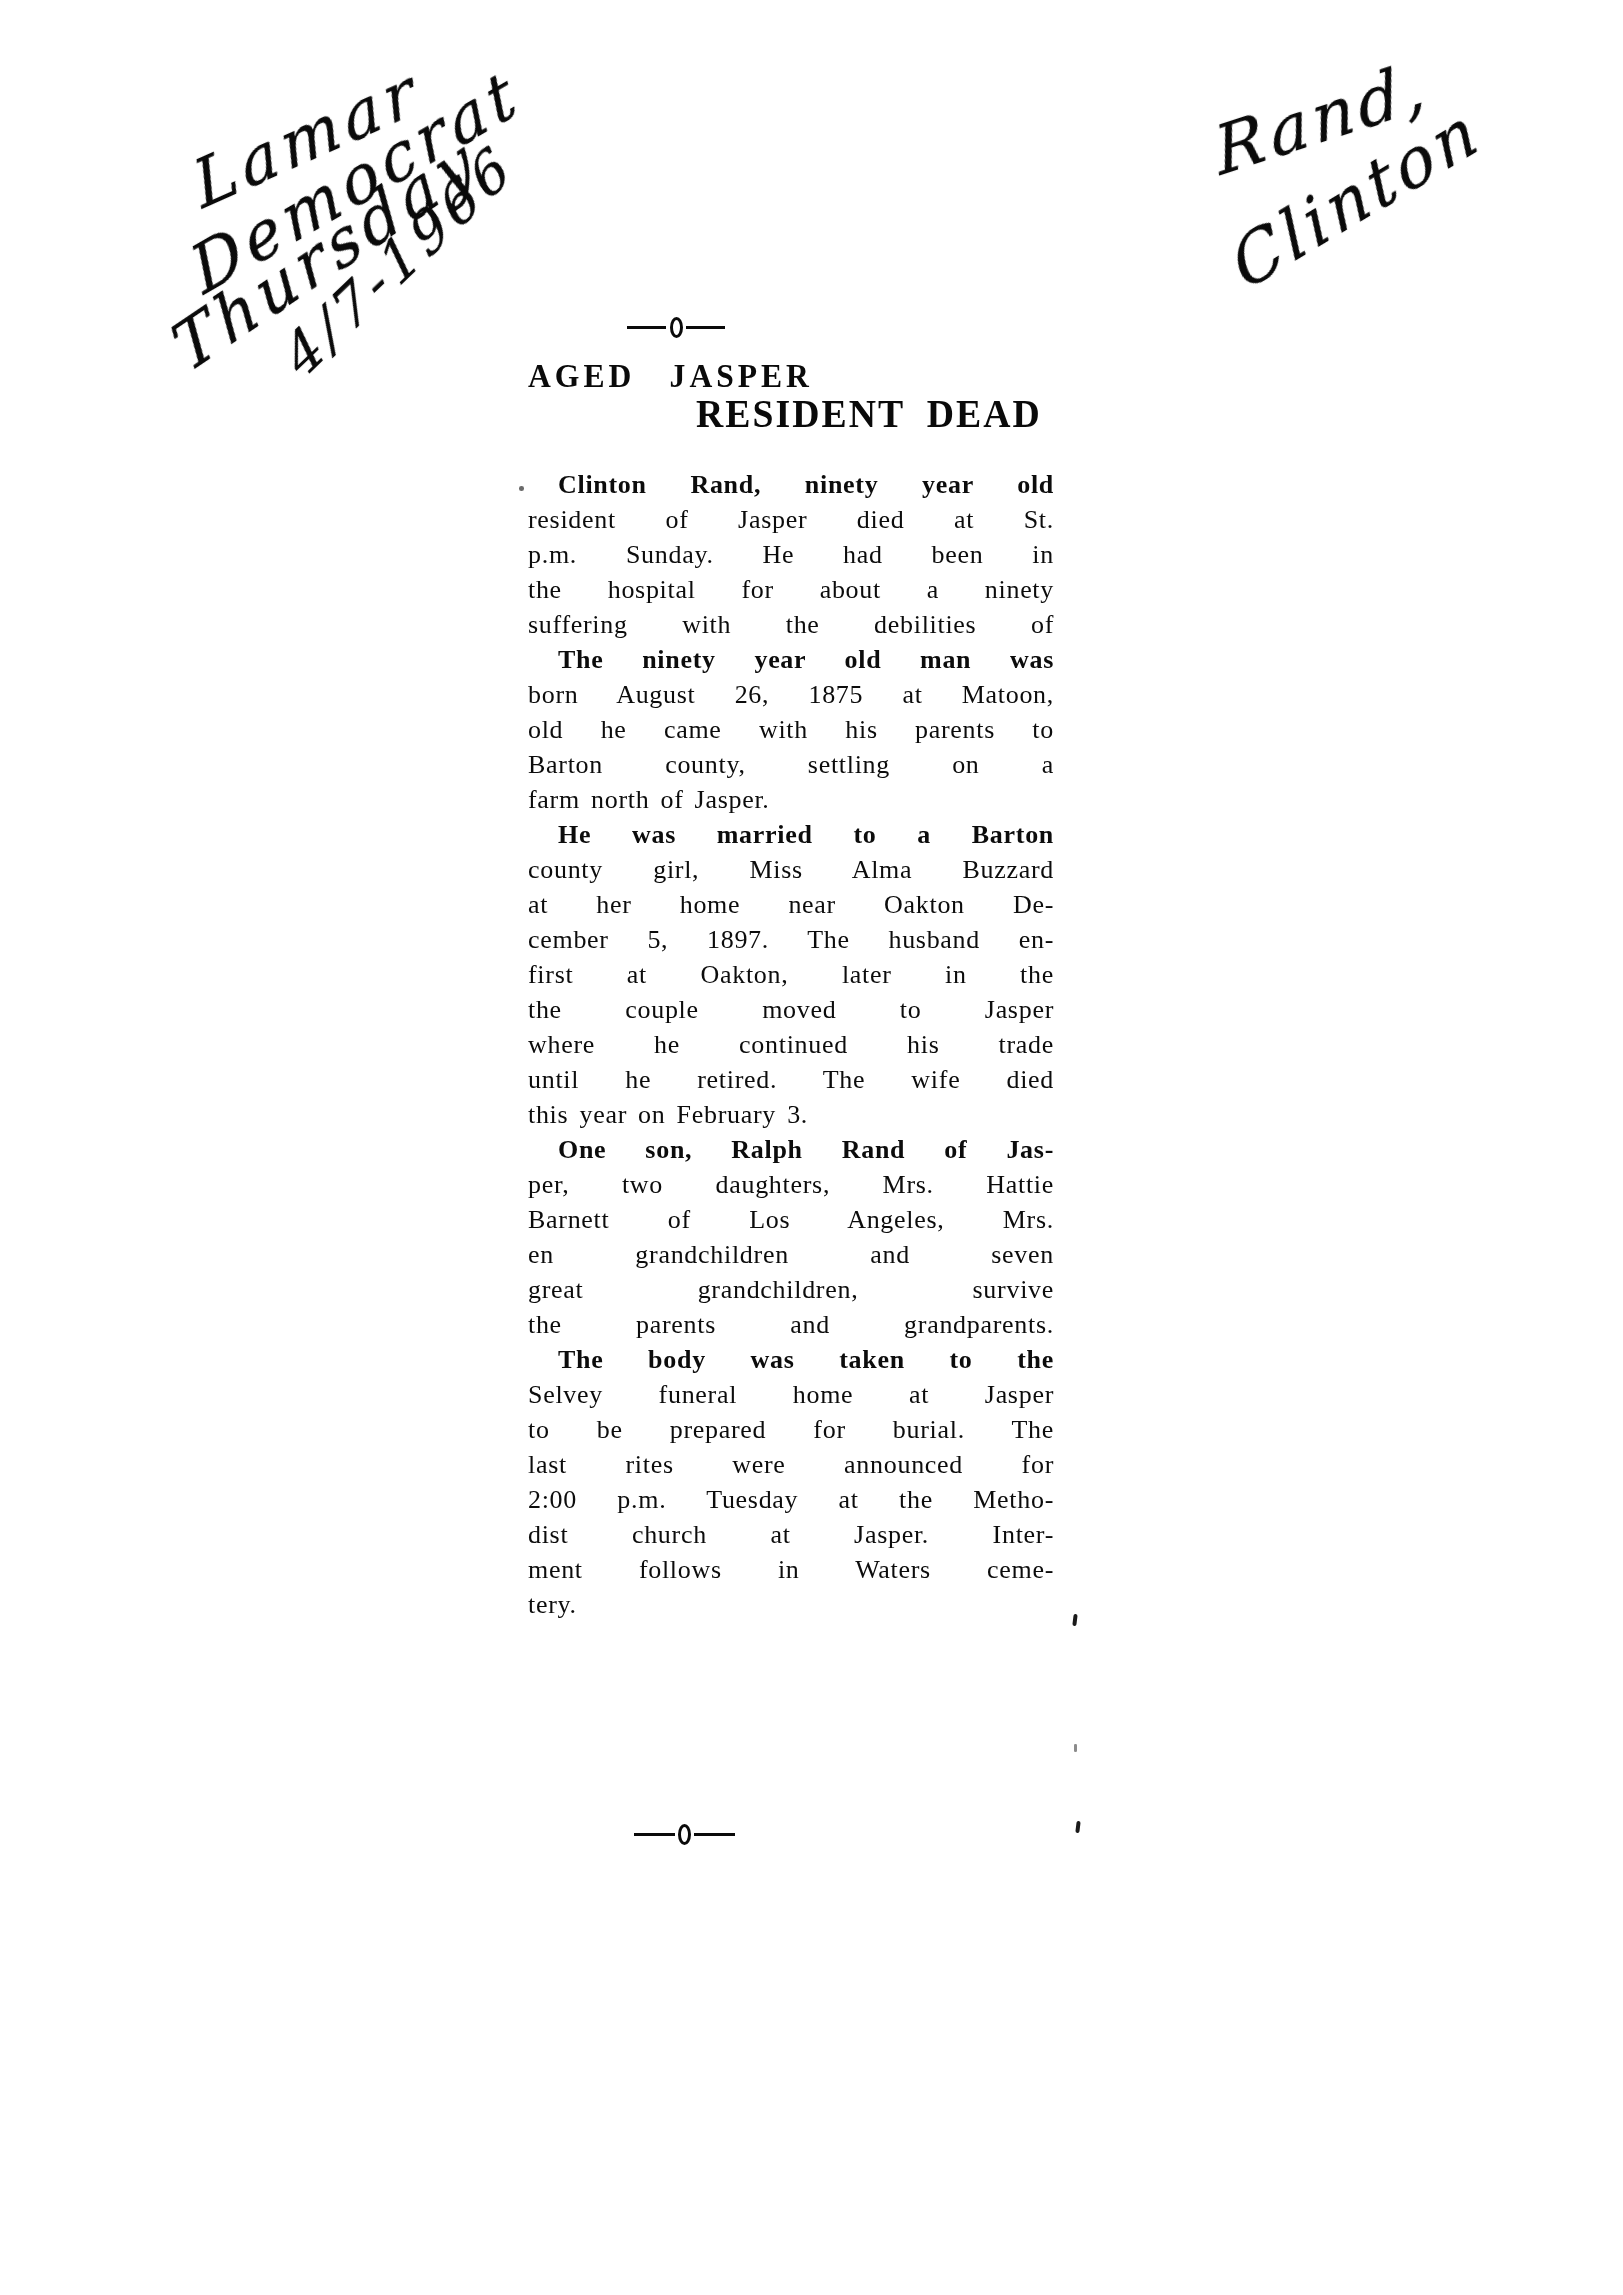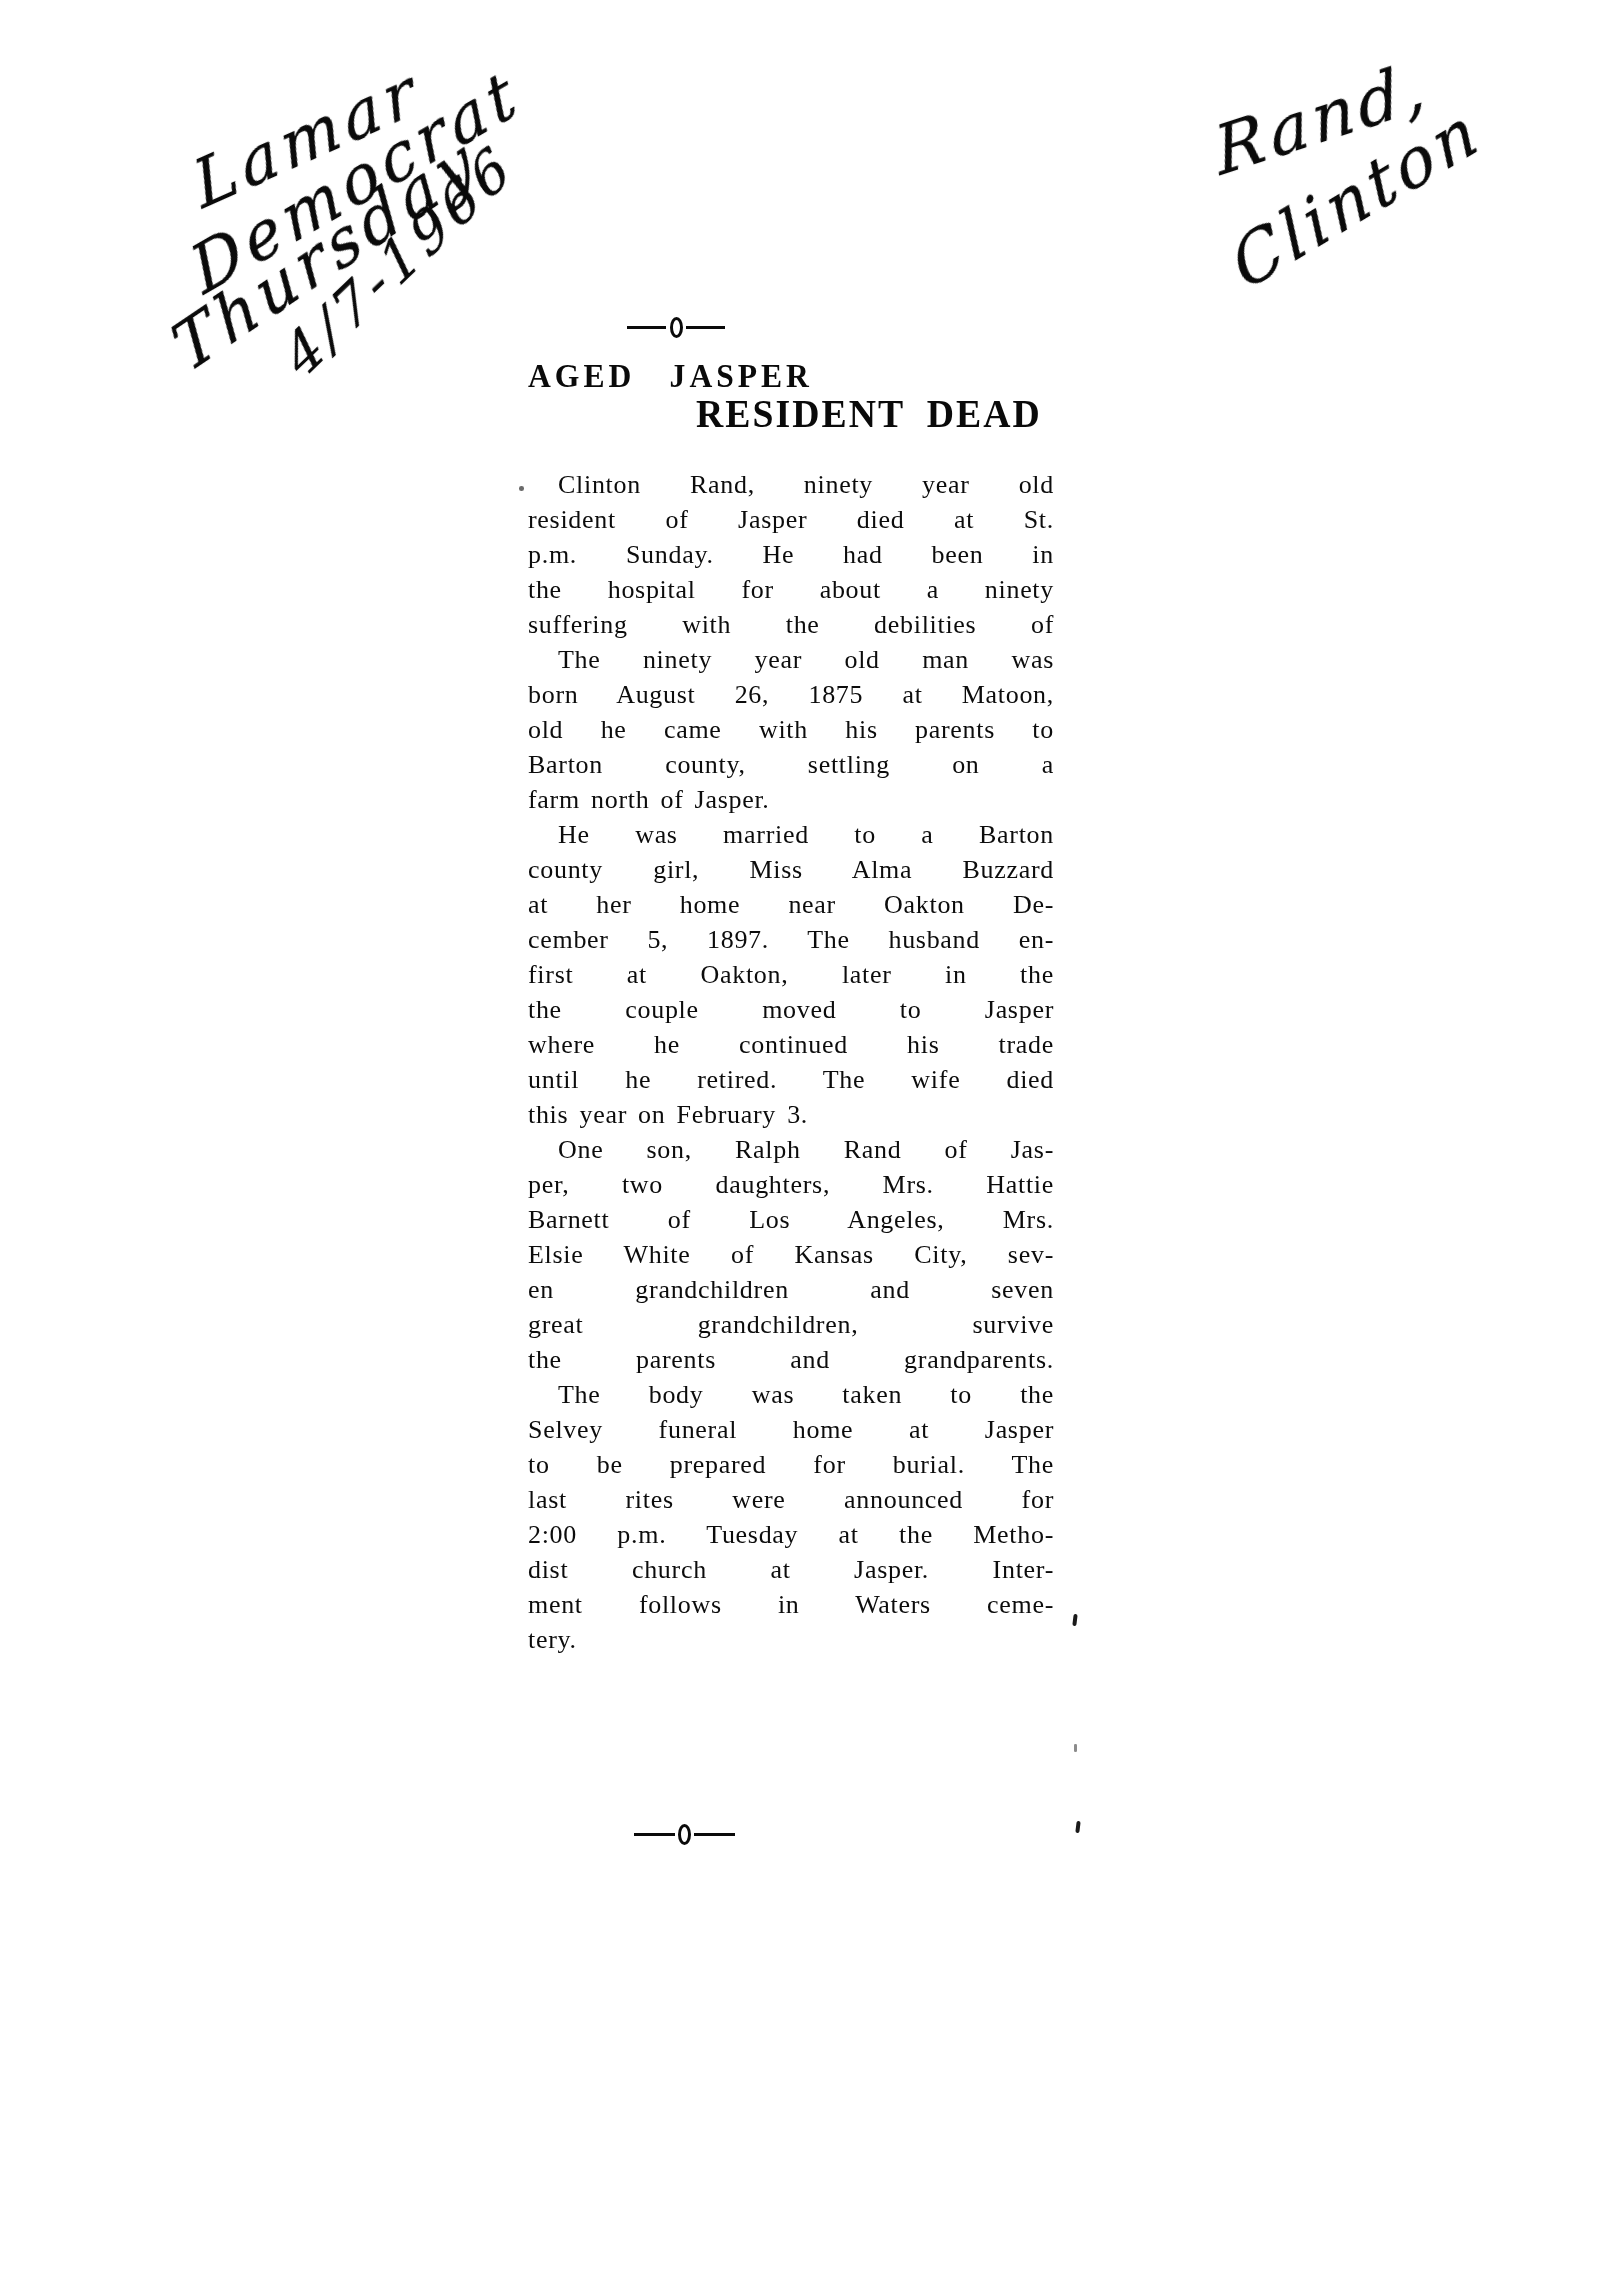--- a/index.html
+++ b/index.html
@@ -88,21 +88,21 @@
     letter-spacing: 0.7px;
     word-spacing: 3.9px;
     white-space: nowrap;
     color: #0c0c0c;
   }
   .bl.j {
     white-space: normal;
     text-align: justify;
     text-align-last: justify;
   }
-  .bl.ind { padding-left: 30px; box-sizing: border-box; }
+  .bl.ind { padding-left: 30px; box-sizing: border-box; font-weight: bold; }
 
   
   .speck {
     position: absolute;
     background: #1a1a1a;
   }
   .speck.dot { width: 4.6px; height: 4.6px; border-radius: 50%; opacity: .65; }
   .speck.tick { width: 3.9px; height: 11.8px; border-radius: 2px; transform: rotate(7deg); }
   .speck.faint { width: 2.6px; height: 7.9px; opacity: .5; border-radius: 1.3px; }
 </style>
@@ -150,21 +150,20 @@
   <div class="bl j">cember 5, 1897. The husband en-</div>
   <div class="bl j">first at Oakton, later in the</div>
   <div class="bl j">the couple moved to Jasper</div>
   <div class="bl j">where he continued his trade</div>
   <div class="bl j">until he retired. The wife died</div>
   <div class="bl">this year on February 3.</div>
 
   <div class="bl j ind">One son, Ralph Rand of Jas-</div>
   <div class="bl j">per, two daughters, Mrs. Hattie</div>
   <div class="bl j">Barnett of Los Angeles, Mrs.</div>
-  <div class="bl j">Elsie White of Kansas City, sev-</div>
   <div class="bl j">en grandchildren and seven</div>
   <div class="bl j">great grandchildren, survive</div>
   <div class="bl j">the parents and grandparents.</div>
 
   <div class="bl j ind">The body was taken to the</div>
   <div class="bl j">Selvey funeral home at Jasper</div>
   <div class="bl j">to be prepared for burial. The</div>
   <div class="bl j">last rites were announced for</div>
   <div class="bl j">2:00 p.m. Tuesday at the Metho-</div>
   <div class="bl j">dist church at Jasper. Inter-</div>

